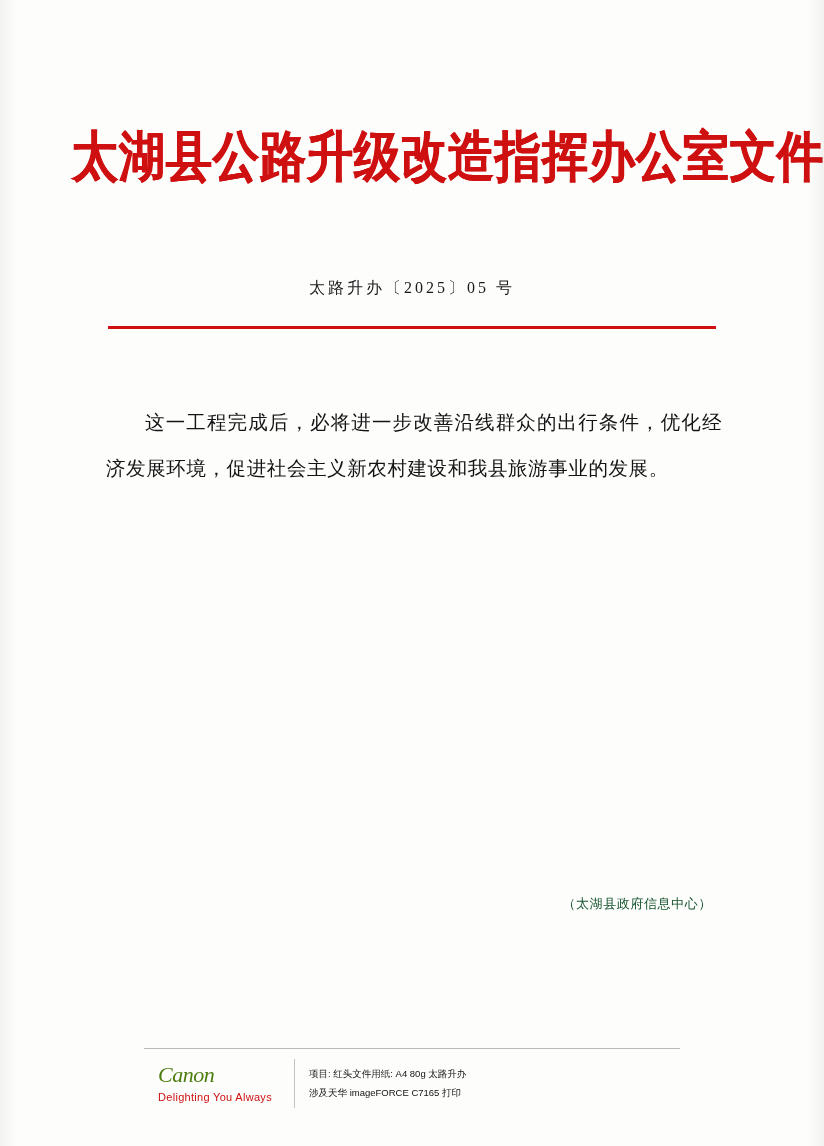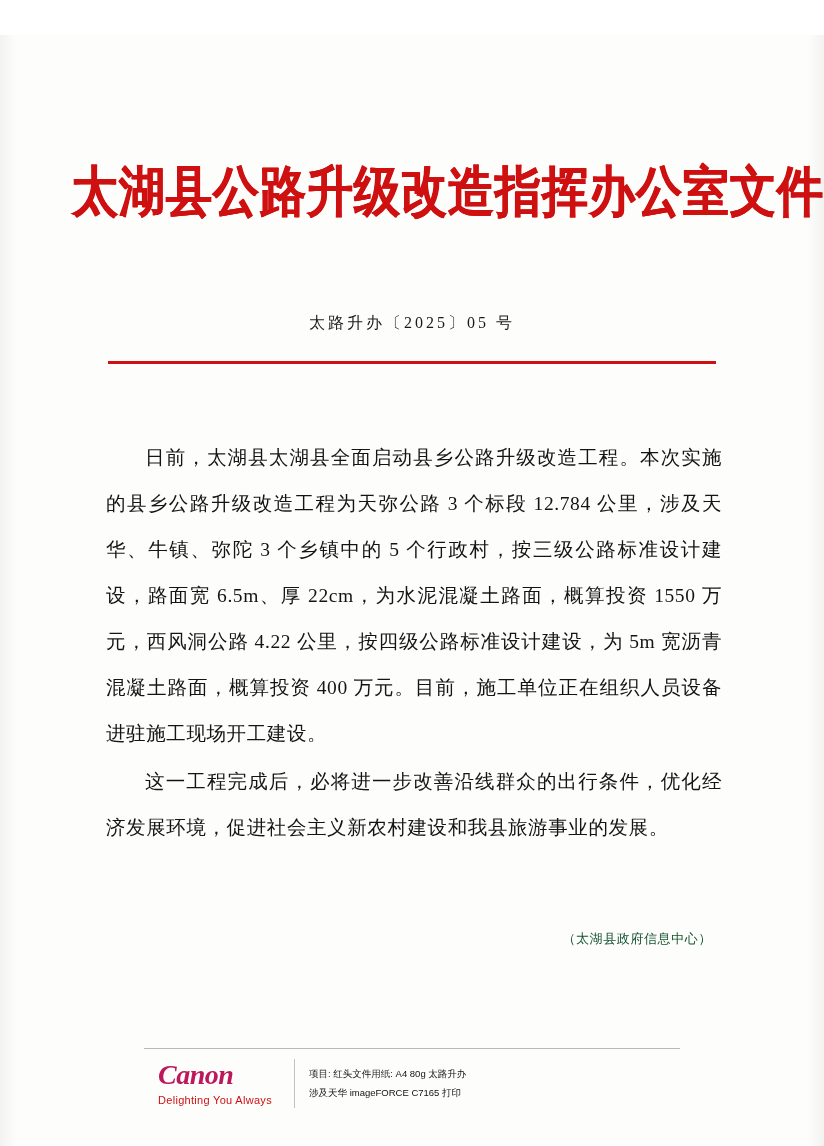--- a/index.html
+++ b/index.html
@@ -13,21 +13,20 @@
     font-family: "Liberation Serif", "DejaVu Serif", serif;
     color: #111;
     position: relative;
     overflow: hidden;
   }
 
   .page {
     position: absolute;
     inset: 0;
     background: #fdfdfc;
-    margin-top: 35px;
   }
 
   
   .page::before {
     content: "";
     position: absolute;
     left: 0; top: 0; bottom: 0;
     width: 16px;
     background: linear-gradient(to right, rgba(0,0,0,0.045), rgba(0,0,0,0));
     pointer-events: none;
@@ -131,24 +130,24 @@
     box-sizing: border-box;
   }
   .brand {
     width: 150px;
     flex: 0 0 150px;
     padding-left: 14px;
     box-sizing: border-box;
   }
   .brand-name {
     font-family: "Liberation Serif", "DejaVu Serif", serif;
-    font-size: 28px;
-    font-weight: 700;
+    font-size: 22px;
+    font-weight: 400;
     font-style: italic;
-    color: #be185d;
+    color: #4d7c0f;
     line-height: 1;
     letter-spacing: -0.5px;
   }
   .brand-tagline {
     margin-top: 5px;
     font-family: "Liberation Sans", sans-serif;
     font-size: 11px;
     color: #cf1010;
     letter-spacing: 0.3px;
   }
@@ -179,21 +178,20 @@
 
     <div class="masthead">
       <div class="masthead-title">太湖县公路升级改造指挥办公室文件</div>
     </div>
 
     <div class="doc-number">太路升办〔2025〕05 号</div>
 
     <div class="red-rule"></div>
 
     <div class="body-text">
-      <p>日前，太湖县太湖县全面启动县乡公路升级改造工程。本次实施的县乡公路升级改造工程为天弥公路 3 个标段 12.784 公里，涉及天华、牛镇、弥陀 3 个乡镇中的 5 个行政村，按三级公路标准设计建设，路面宽 6.5m、厚 22cm，为水泥混凝土路面，概算投资 1550 万元，西风洞公路 4.22 公里，按四级公路标准设计建设，为 5m 宽沥青混凝土路面，概算投资 400 万元。目前，施工单位正在组织人员设备进驻施工现场开工建设。</p>
       <p>这一工程完成后，必将进一步改善沿线群众的出行条件，优化经济发展环境，促进社会主义新农村建设和我县旅游事业的发展。</p>
     </div>
 
     <div class="signature">（太湖县政府信息中心）</div>
 
     <div class="footer">
       <div class="brand">
         <div class="brand-name">Canon</div>
         <div class="brand-tagline">Delighting You Always</div>
       </div>

